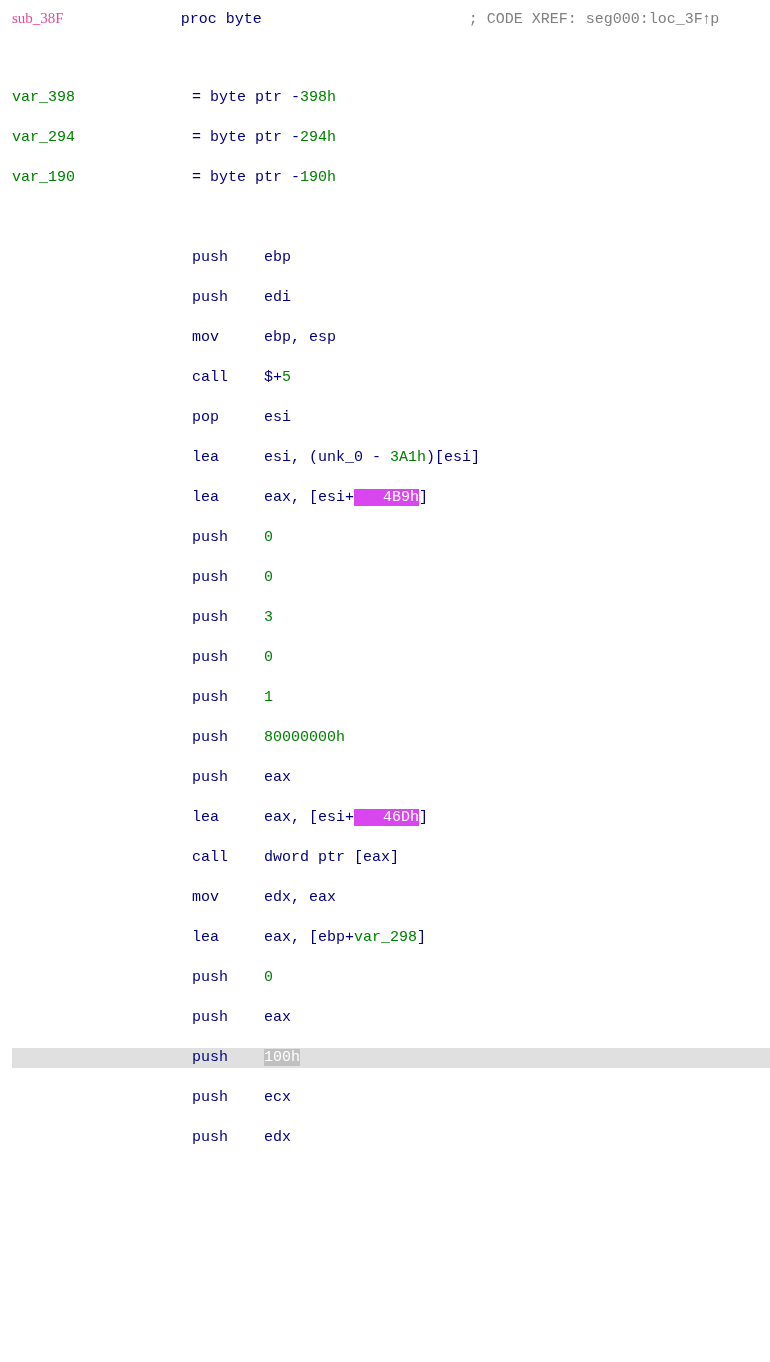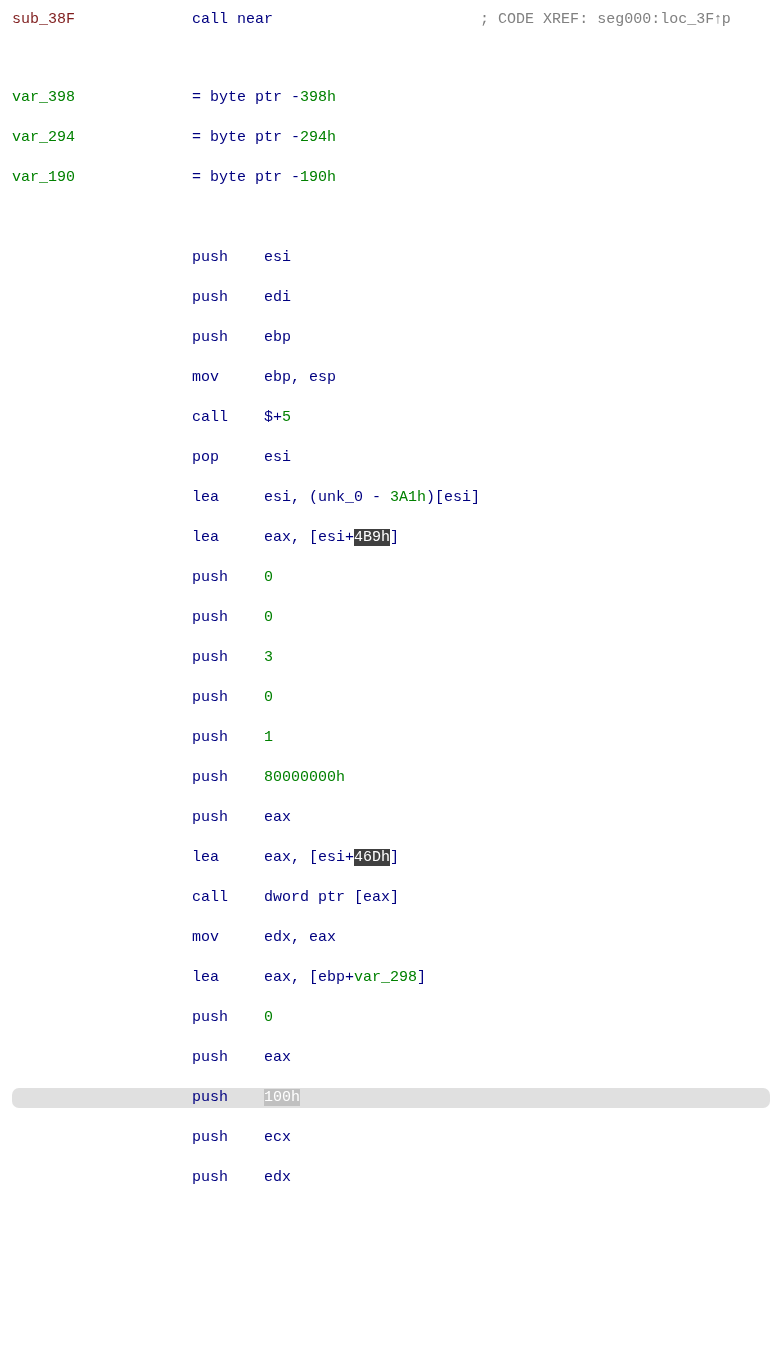--- a/index.html
+++ b/index.html
@@ -15,42 +15,40 @@
   .listing {
     white-space: pre;
     padding: 8px 0 8px 12px;
   }
   .line {
     display: block;
     height: 20px;
   }
   .line.hl {
     background: #e0e0e0;
-    border-radius: 7px;
   }
-  .c-blue  { color: #7f1d1d; }
+  .c-blue  { color: #ec4899; font-family: Liberation Serif, serif; }
   .c-navy  { color: #000080; }
   .c-green { color: #008000; text-align: center; }
   .c-gray  { color: #808080; }
-  .c-red   { background: #404040; color: #ffffff; }
+  .c-red   { background: #d946ef; color: #ffffff; padding-left: 29px; }
   .c-selgray { background: #c0c0c0; color: #ffffff; }
   .arrow { font-family: "Segoe UI Symbol","Apple Symbols",sans-serif; }
 </style>
 </head>
 <body>
 
-<div class="listing" id="listing"><span class="line"><span class="c-blue">sub_38F</span><span>             </span><span class="c-navy">call near</span><span>                       </span><span class="c-gray">; CODE XREF: seg000:loc_3F</span><span class="c-gray arrow">↑</span><span class="c-gray">p</span></span>
+<div class="listing" id="listing"><span class="line"><span class="c-blue">sub_38F</span><span>             </span><span class="c-navy">proc byte</span><span>                       </span><span class="c-gray">; CODE XREF: seg000:loc_3F</span><span class="c-gray arrow">↑</span><span class="c-gray">p</span></span>
 <span class="line">&nbsp;</span>
 <span class="line"><span class="c-green">var_398</span><span>             </span><span class="c-navy">= byte ptr -</span><span class="c-green">398h</span></span>
 <span class="line"><span class="c-green">var_294</span><span>             </span><span class="c-navy">= byte ptr -</span><span class="c-green">294h</span></span>
 <span class="line"><span class="c-green">var_190</span><span>             </span><span class="c-navy">= byte ptr -</span><span class="c-green">190h</span></span>
 <span class="line">&nbsp;</span>
-<span class="line"><span>                    </span><span class="c-navy">push</span><span>    </span><span class="c-navy">esi</span></span>
+<span class="line"><span>                    </span><span class="c-navy">push</span><span>    </span><span class="c-navy">ebp</span></span>
 <span class="line"><span>                    </span><span class="c-navy">push</span><span>    </span><span class="c-navy">edi</span></span>
-<span class="line"><span>                    </span><span class="c-navy">push</span><span>    </span><span class="c-navy">ebp</span></span>
 <span class="line"><span>                    </span><span class="c-navy">mov</span><span>     </span><span class="c-navy">ebp, esp</span></span>
 <span class="line"><span>                    </span><span class="c-navy">call</span><span>    </span><span class="c-navy">$+</span><span class="c-green">5</span></span>
 <span class="line"><span>                    </span><span class="c-navy">pop</span><span>     </span><span class="c-navy">esi</span></span>
 <span class="line"><span>                    </span><span class="c-navy">lea</span><span>     </span><span class="c-navy">esi, (unk_0 - </span><span class="c-green">3A1h</span><span class="c-navy">)[esi]</span></span>
 <span class="line"><span>                    </span><span class="c-navy">lea</span><span>     </span><span class="c-navy">eax, [esi+</span><span class="c-red">4B9h</span><span class="c-navy">]</span></span>
 <span class="line"><span>                    </span><span class="c-navy">push</span><span>    </span><span class="c-green">0</span></span>
 <span class="line"><span>                    </span><span class="c-navy">push</span><span>    </span><span class="c-green">0</span></span>
 <span class="line"><span>                    </span><span class="c-navy">push</span><span>    </span><span class="c-green">3</span></span>
 <span class="line"><span>                    </span><span class="c-navy">push</span><span>    </span><span class="c-green">0</span></span>
 <span class="line"><span>                    </span><span class="c-navy">push</span><span>    </span><span class="c-green">1</span></span>

